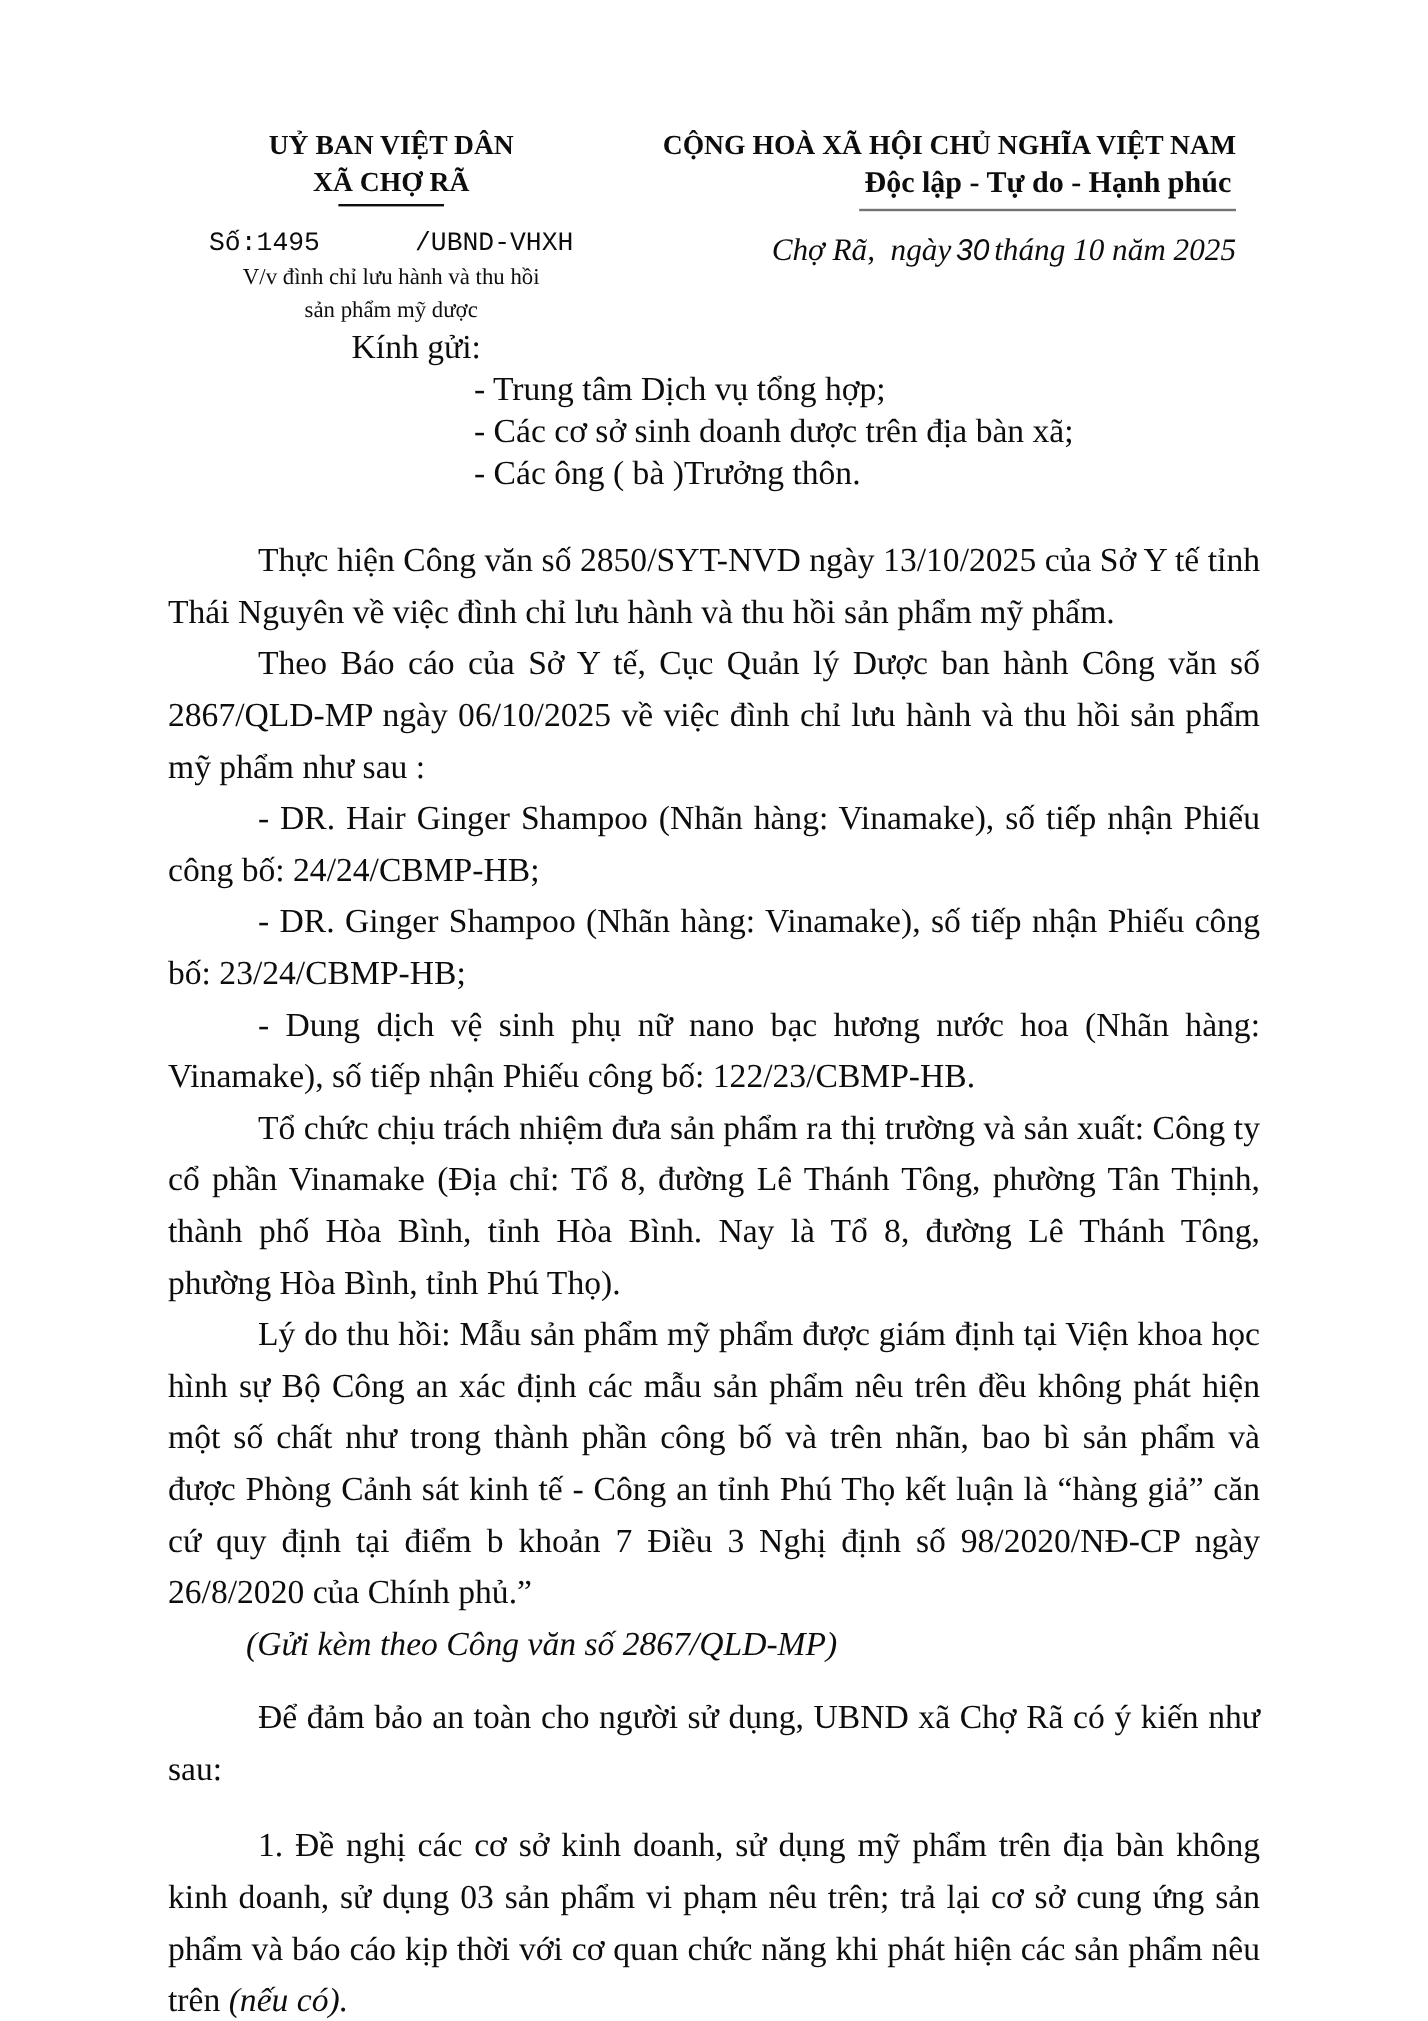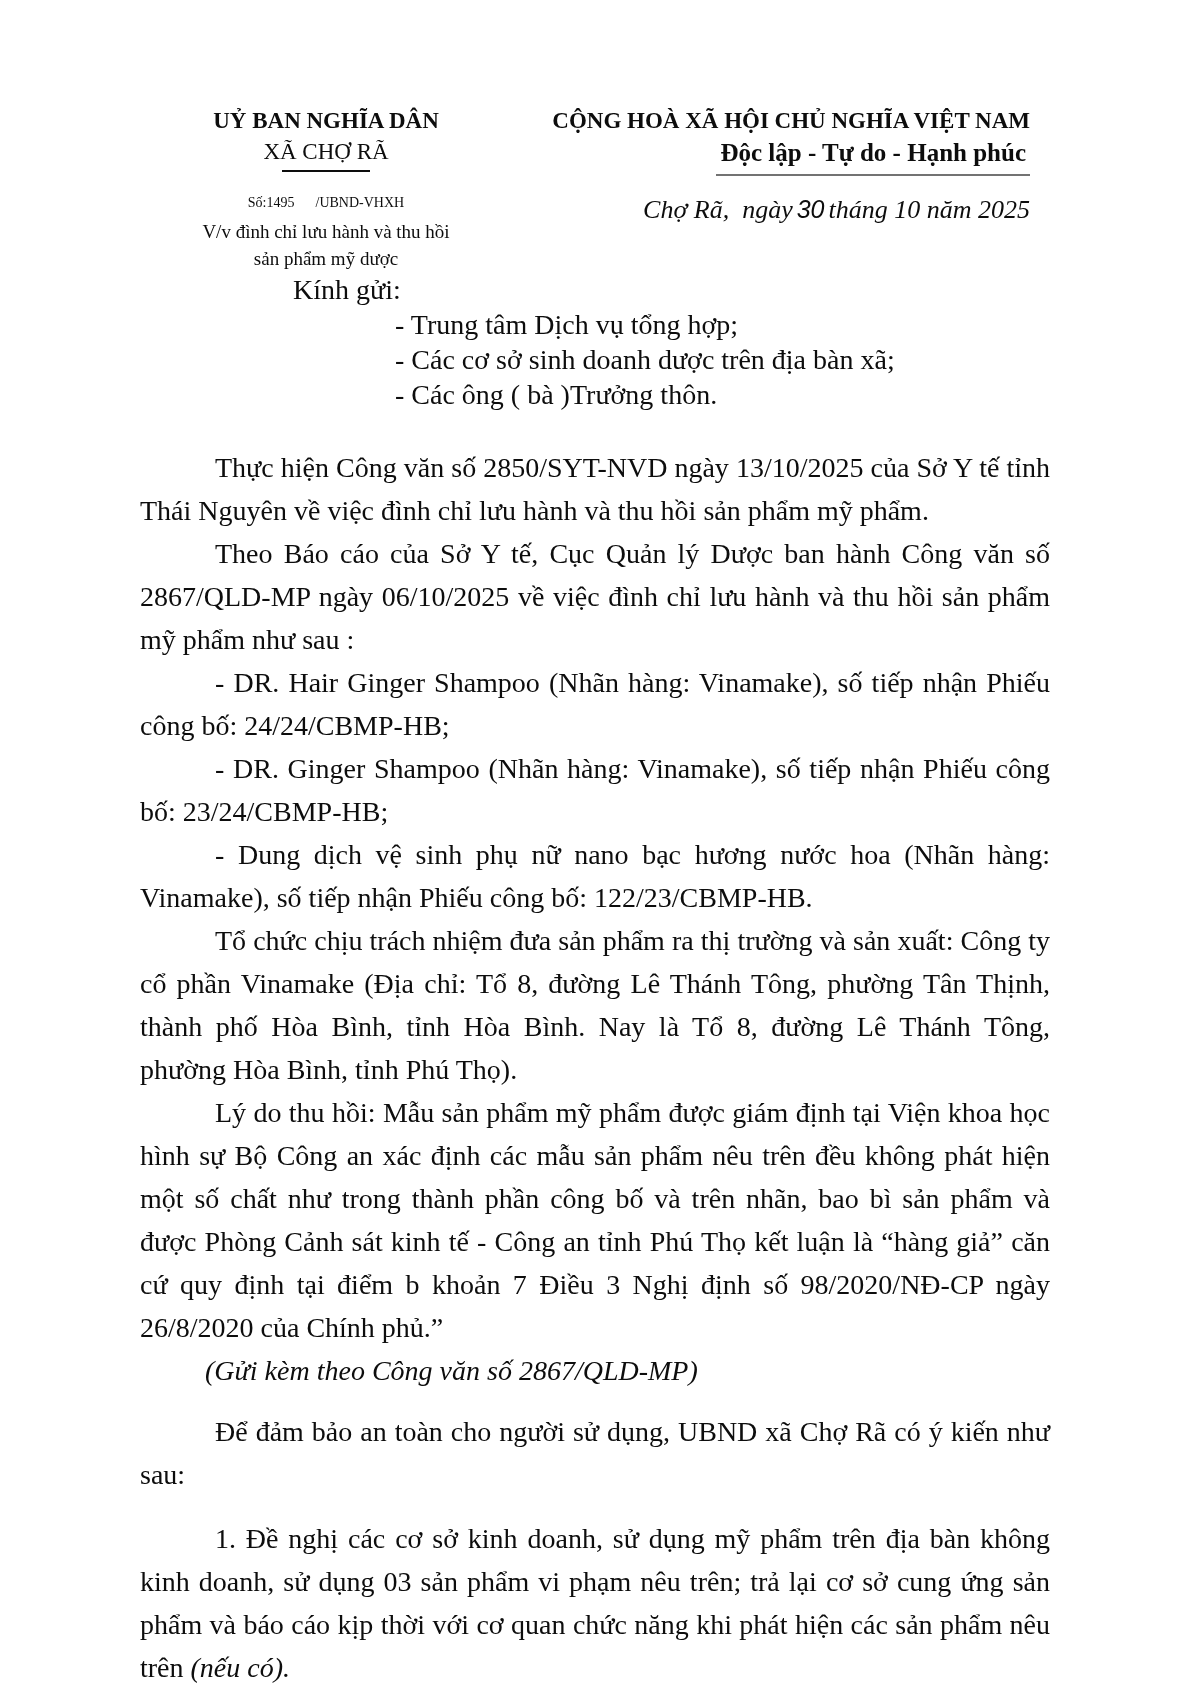--- a/index.html
+++ b/index.html
@@ -29,36 +29,37 @@
     padding-left: 10px;
     padding-right: 20px;
   }
   .org-line1 {
     font-weight: bold;
     font-size: 23px;
     line-height: 31px;
     white-space: nowrap;
   }
   .org-line2 {
-    font-weight: normal;
+    font-weight: bold;
     font-size: 23px;
     line-height: 31px;
     white-space: nowrap;
   }
   .org-underline {
     width: 88px;
     height: 2px;
     background: #0d0d0d;
     margin: 3px auto 0 auto;
   }
   .doc-number {
     margin-top: 16px;
-    font-size: 14px;
+    font-size: 22px;
     line-height: 30px;
     white-space: pre-wrap;
+    font-family: Liberation Mono, monospace;
   }
   .doc-subject {
     font-size: 19px;
     line-height: 27px;
   }
   .national-title {
     font-weight: bold;
     font-size: 23px;
     line-height: 31px;
     white-space: nowrap;
@@ -111,21 +112,21 @@
   p.gap-before-lg { margin-top: 21px; }
   .italic-tail { font-style: italic; }
 </style>
 </head>
 <body>
 
 <div class="page">
 
   <div class="header">
     <div class="header-left">
-      <div class="org-line1">UỶ BAN NGHĨA DÂN</div>
+      <div class="org-line1">UỶ BAN VIỆT DÂN</div>
       <div class="org-line2">XÃ CHỢ RÃ</div>
       <div class="org-underline"></div>
       <div class="doc-number">Số:1495      /UBND-VHXH</div>
       <div class="doc-subject">V/v đình chỉ lưu hành và thu hồi</div>
       <div class="doc-subject">sản phẩm mỹ dược</div>
     </div>
     <div class="header-right">
       <div class="national-title">CỘNG HOÀ XÃ HỘI CHỦ NGHĨA VIỆT NAM</div>
       <div>
         <span class="motto">Độc lập - Tự do - Hạnh phúc</span>

